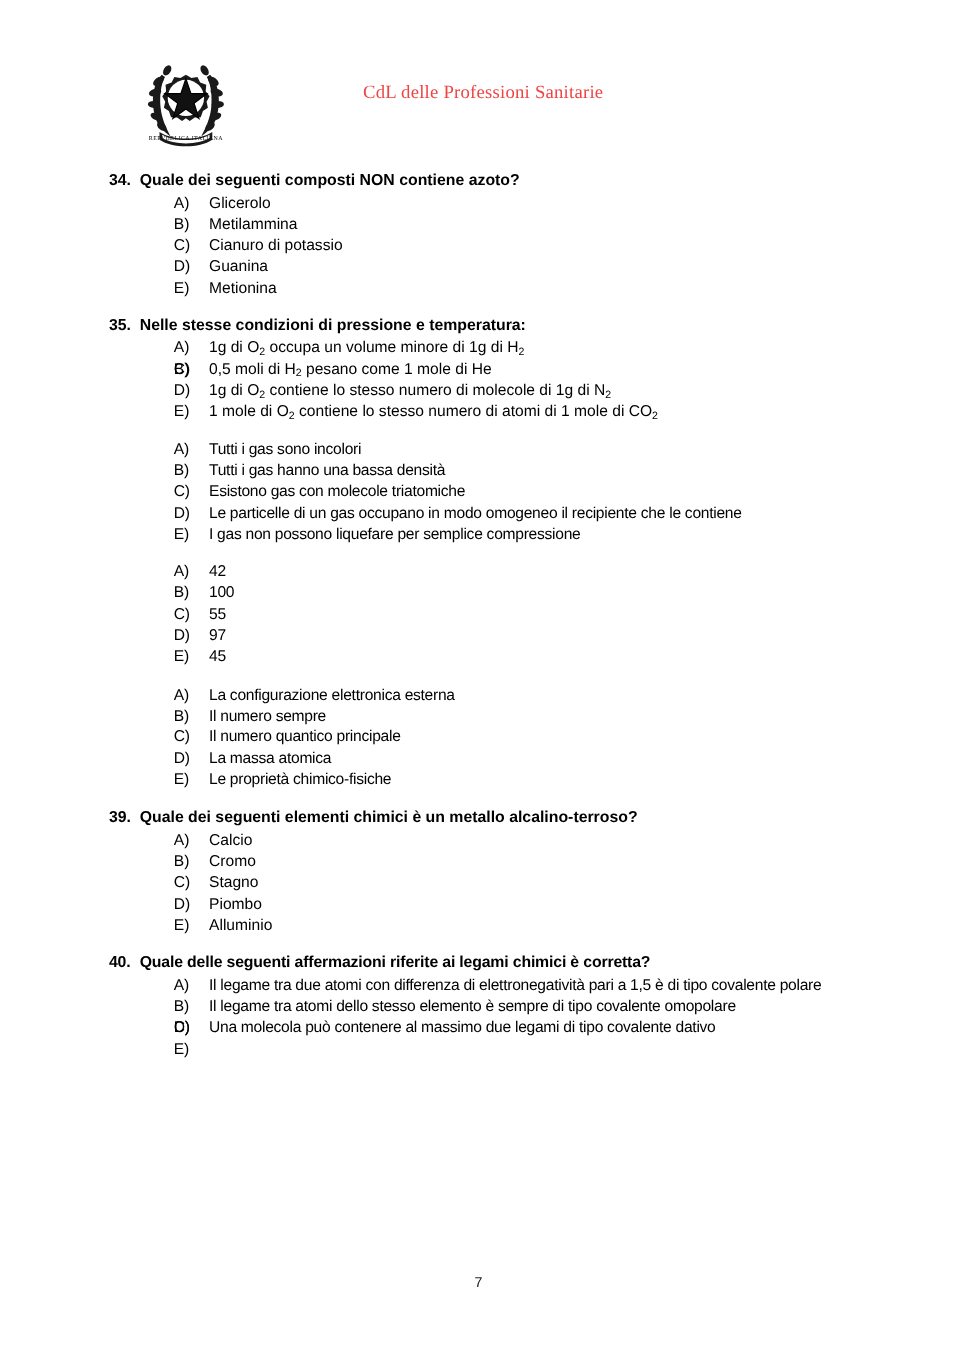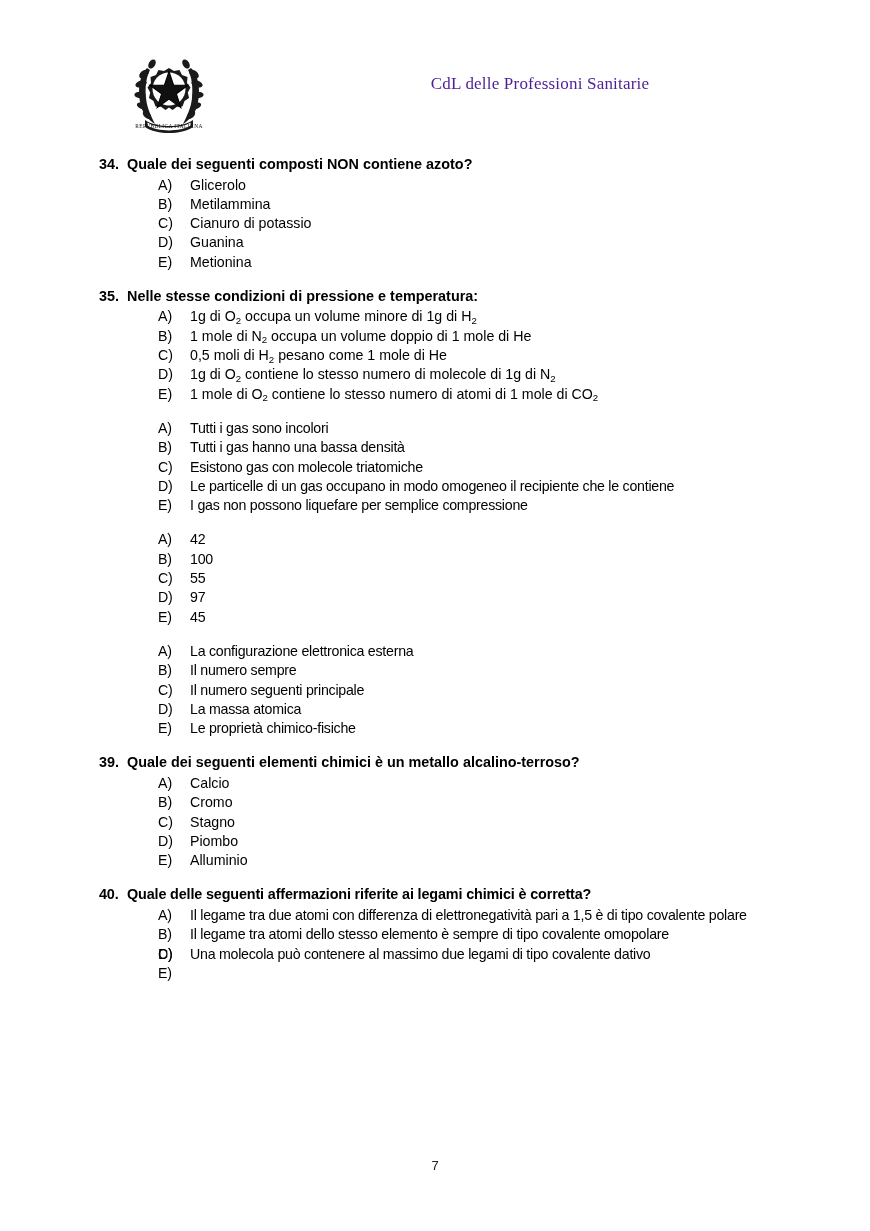--- a/index.html
+++ b/index.html
@@ -30,25 +30,25 @@
     top: 6px;
     width: 72px;
     height: 92px;
   }
   .emblem svg { display: block; width: 72px; height: 92px; }
   .header-title {
     position: absolute;
     left: 330px;
     top: 32px;
     width: 420px;
-    text-align: center;
+    text-align: left;
     font-family: "Liberation Serif", "DejaVu Serif", serif;
     font-size: 17px;
     letter-spacing: 0.2px;
-    color: #4c1d95;
+    color: #ef4444;
     white-space: nowrap;
   }
 
   
   .content {
     position: absolute;
     left: 0;
     top: 155px;
     width: 863px;
   }
@@ -172,21 +172,21 @@
         <li class="option"><span class="opt-letter">B)</span><span>Metilammina</span></li>
         <li class="option"><span class="opt-letter">C)</span><span>Cianuro di potassio</span></li>
         <li class="option"><span class="opt-letter">D)</span><span>Guanina</span></li>
         <li class="option"><span class="opt-letter">E)</span><span>Metionina</span></li>
       </ul>
     </div>
     <div class="question-block">
       <div class="q-head"><span class="q-num">35.</span>Nelle stesse condizioni di pressione e temperatura:</div>
       <ul class="options">
         <li class="option"><span class="opt-letter">A)</span><span>1g di O<sub>2</sub> occupa un volume minore di 1g di H<sub>2</sub></span></li>
-        <li class="option"><span class="opt-letter">B)</span><span>1 mole di N<sub>2</sub> occupa un volume doppio di 1 mole di He</span></li>
+        <li class="option"><span class="opt-letter">B)</span></li>
         <li class="option"><span class="opt-letter">C)</span><span>0,5 moli di H<sub>2</sub> pesano come 1 mole di He</span></li>
         <li class="option"><span class="opt-letter">D)</span><span>1g di O<sub>2</sub> contiene lo stesso numero di molecole di 1g di N<sub>2</sub></span></li>
         <li class="option"><span class="opt-letter">E)</span><span>1 mole di O<sub>2</sub> contiene lo stesso numero di atomi di 1 mole di CO<sub>2</sub></span></li>
       </ul>
     </div>
     <div class="question-block narrow">
       <ul class="options">
         <li class="option"><span class="opt-letter">A)</span><span>Tutti i gas sono incolori</span></li>
         <li class="option"><span class="opt-letter">B)</span><span>Tutti i gas hanno una bassa densità</span></li>
         <li class="option"><span class="opt-letter">C)</span><span>Esistono gas con molecole triatomiche</span></li>
@@ -200,21 +200,21 @@
         <li class="option"><span class="opt-letter">B)</span><span>100</span></li>
         <li class="option"><span class="opt-letter">C)</span><span>55</span></li>
         <li class="option"><span class="opt-letter">D)</span><span>97</span></li>
         <li class="option"><span class="opt-letter">E)</span><span>45</span></li>
       </ul>
     </div>
     <div class="question-block narrow">
       <ul class="options">
         <li class="option"><span class="opt-letter">A)</span><span>La configurazione elettronica esterna</span></li>
         <li class="option"><span class="opt-letter">B)</span><span>Il numero sempre</span></li>
-        <li class="option"><span class="opt-letter">C)</span><span>Il numero seguenti principale</span></li>
+        <li class="option"><span class="opt-letter">C)</span><span>Il numero quantico principale</span></li>
         <li class="option"><span class="opt-letter">D)</span><span>La massa atomica</span></li>
         <li class="option"><span class="opt-letter">E)</span><span>Le proprietà chimico-fisiche</span></li>
       </ul>
     </div>
     <div class="question-block">
       <div class="q-head"><span class="q-num">39.</span>Quale dei seguenti elementi chimici è un metallo alcalino-terroso?</div>
       <ul class="options">
         <li class="option"><span class="opt-letter">A)</span><span>Calcio</span></li>
         <li class="option"><span class="opt-letter">B)</span><span>Cromo</span></li>
         <li class="option"><span class="opt-letter">C)</span><span>Stagno</span></li>

